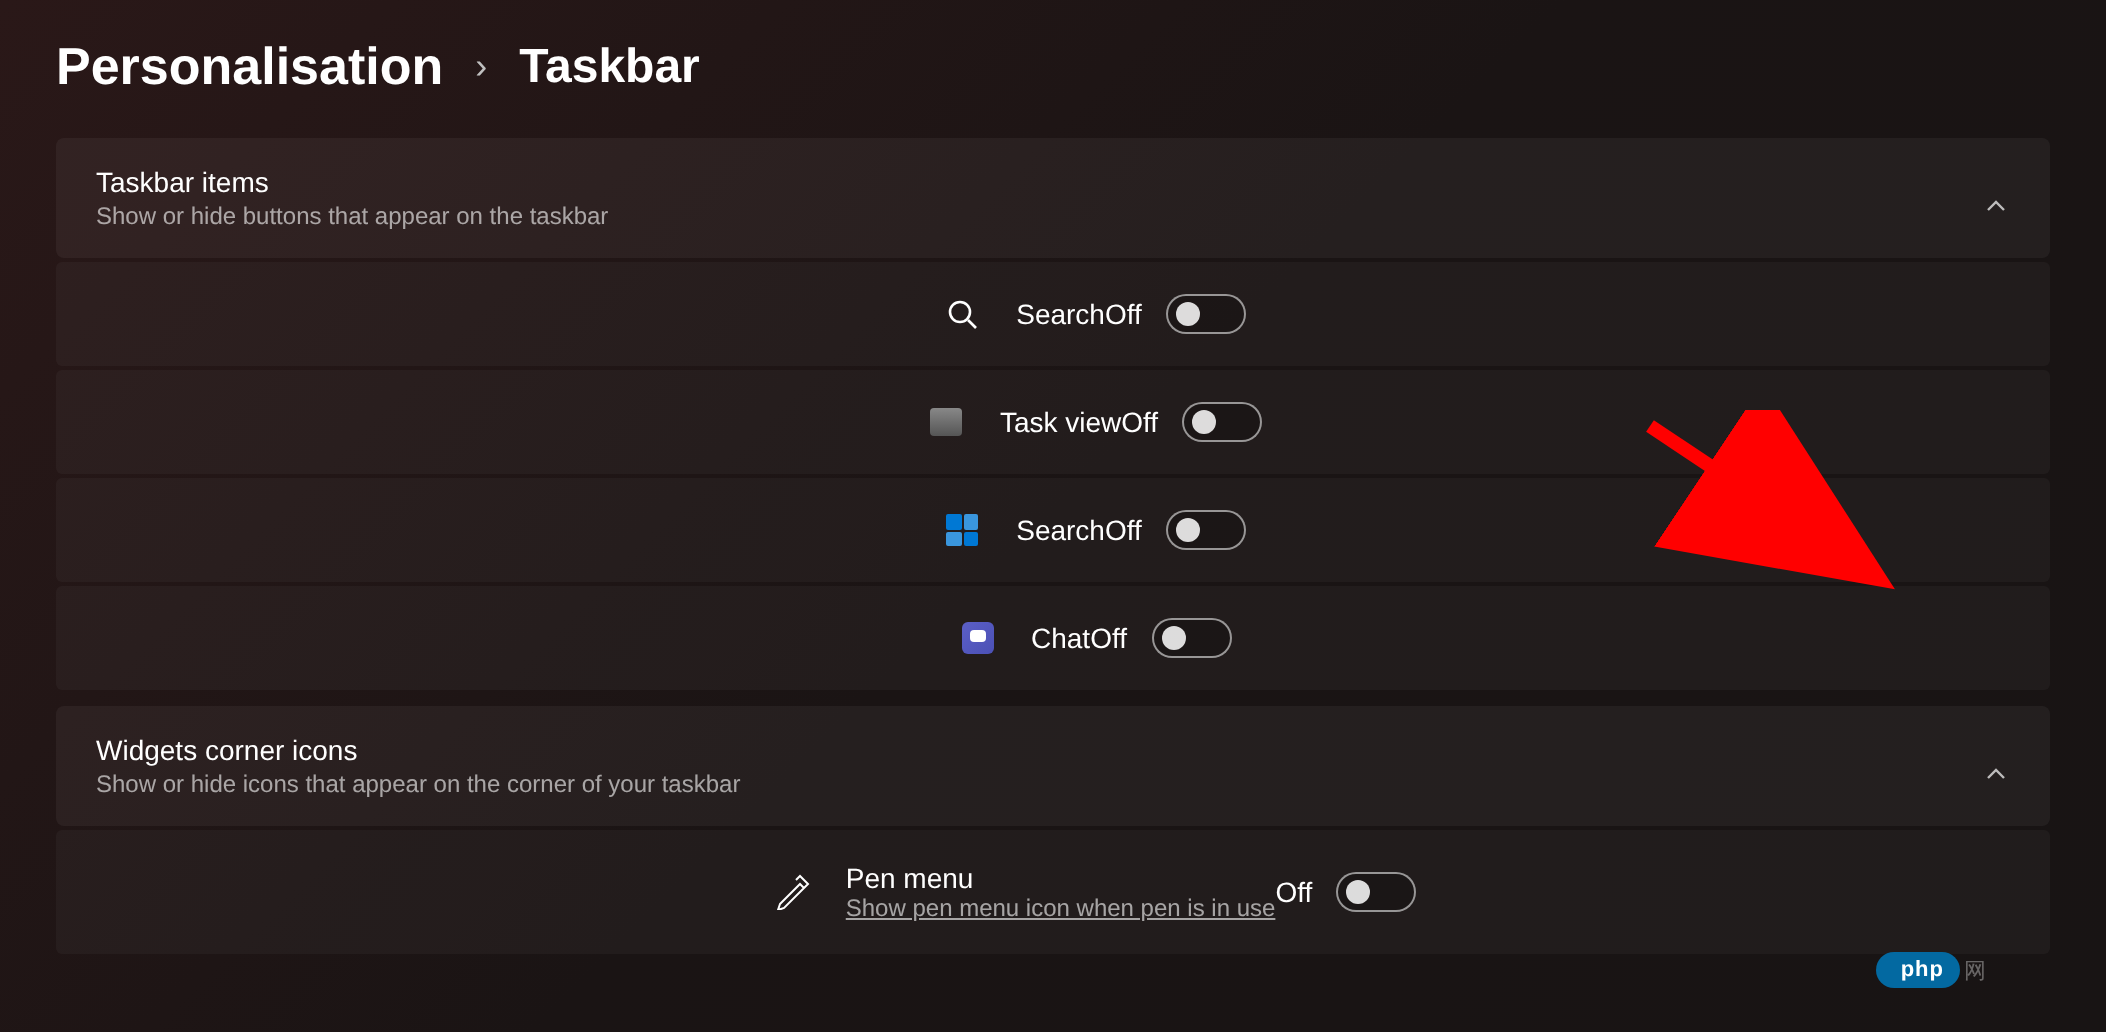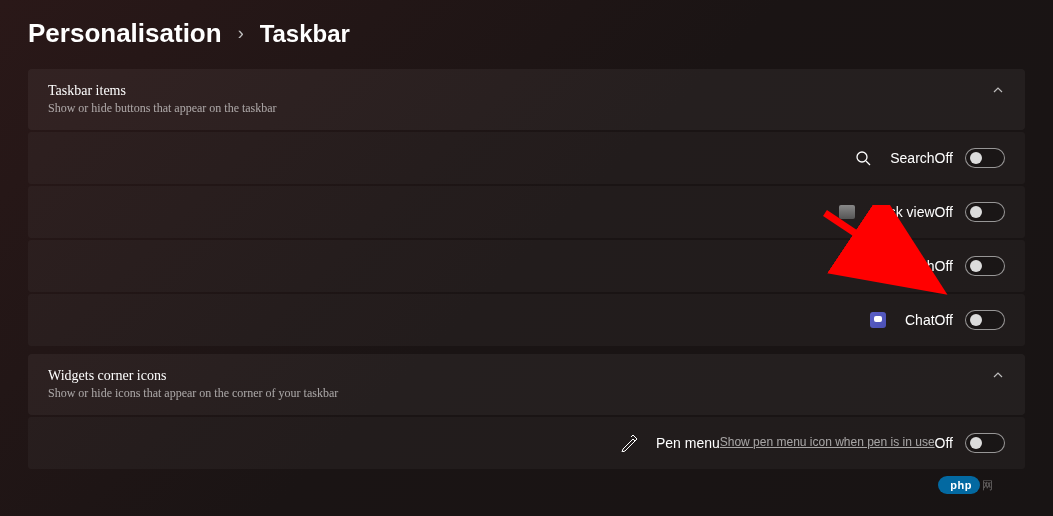--- a/index.html
+++ b/index.html
@@ -37,24 +37,23 @@
       color: #ffffff;
     }
     .settings-container {
       padding: 0 28px;
     }
     .section-header {
       background: rgba(255,255,255,0.05);
       border-radius: 4px;
       padding: 14px 20px;
       display: flex;
-      align-items: flex-start;
+      align-items: flex-end;
       justify-content: space-between;
       margin-bottom: 2px;
-      font-family: Liberation Serif, serif;
     }
     .section-header-text {
       display: flex;
       flex-direction: column;
       gap: 2px;
     }
     .section-title {
       font-size: 14px;
       color: #ffffff;
     }
@@ -62,33 +61,33 @@
       font-size: 12px;
       color: rgba(255,255,255,0.6);
     }
     .chevron {
       color: rgba(255,255,255,0.7);
     }
     .setting-row {
       background: rgba(255,255,255,0.035);
       display: flex;
       align-items: center;
-      justify-content: flex-end;
+      justify-content: center;
       padding: 16px 20px 16px 62px;
       margin-bottom: 2px;
       border-radius: 3px;
     }
     .setting-row-left {
       display: flex;
       align-items: center;
       gap: 18px;
     }
     .setting-row-text {
       display: flex;
-      flex-direction: row;
+      flex-direction: column;
     }
     .setting-label {
       font-size: 14px;
       color: #ffffff;
     }
     .setting-sublabel {
       font-size: 12px;
       color: rgba(255,255,255,0.6);
       text-decoration: underline;
     }

